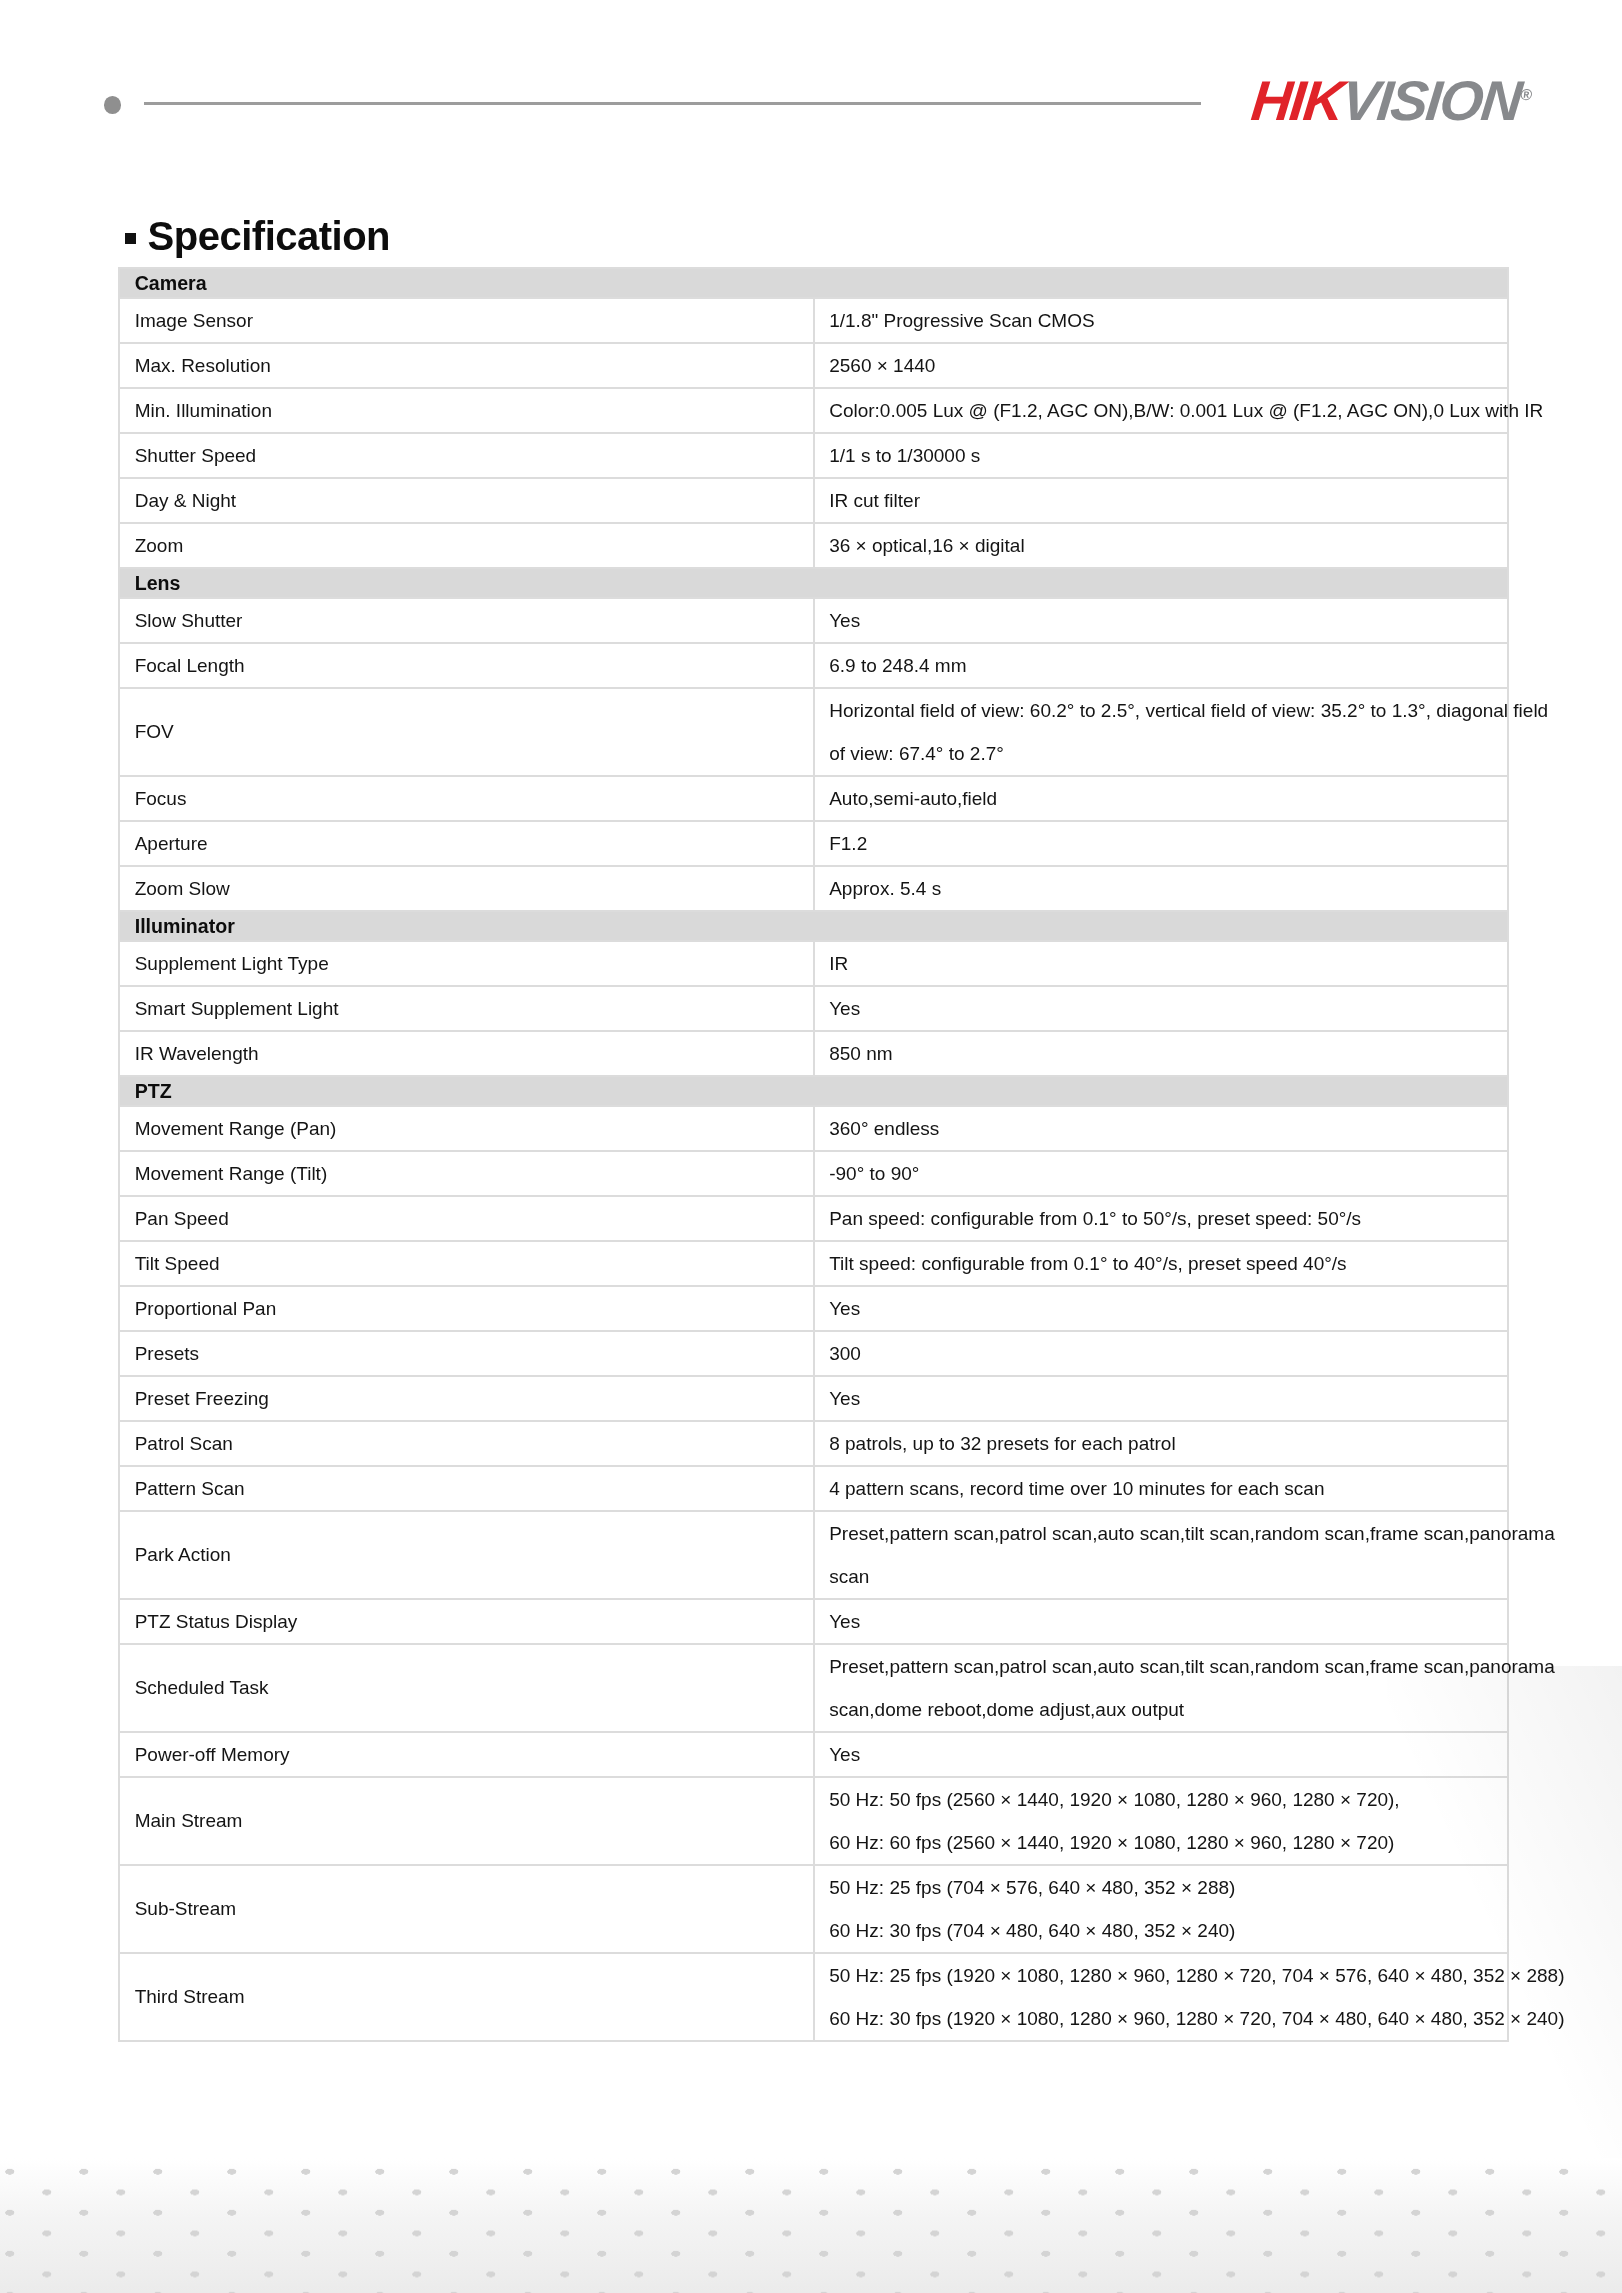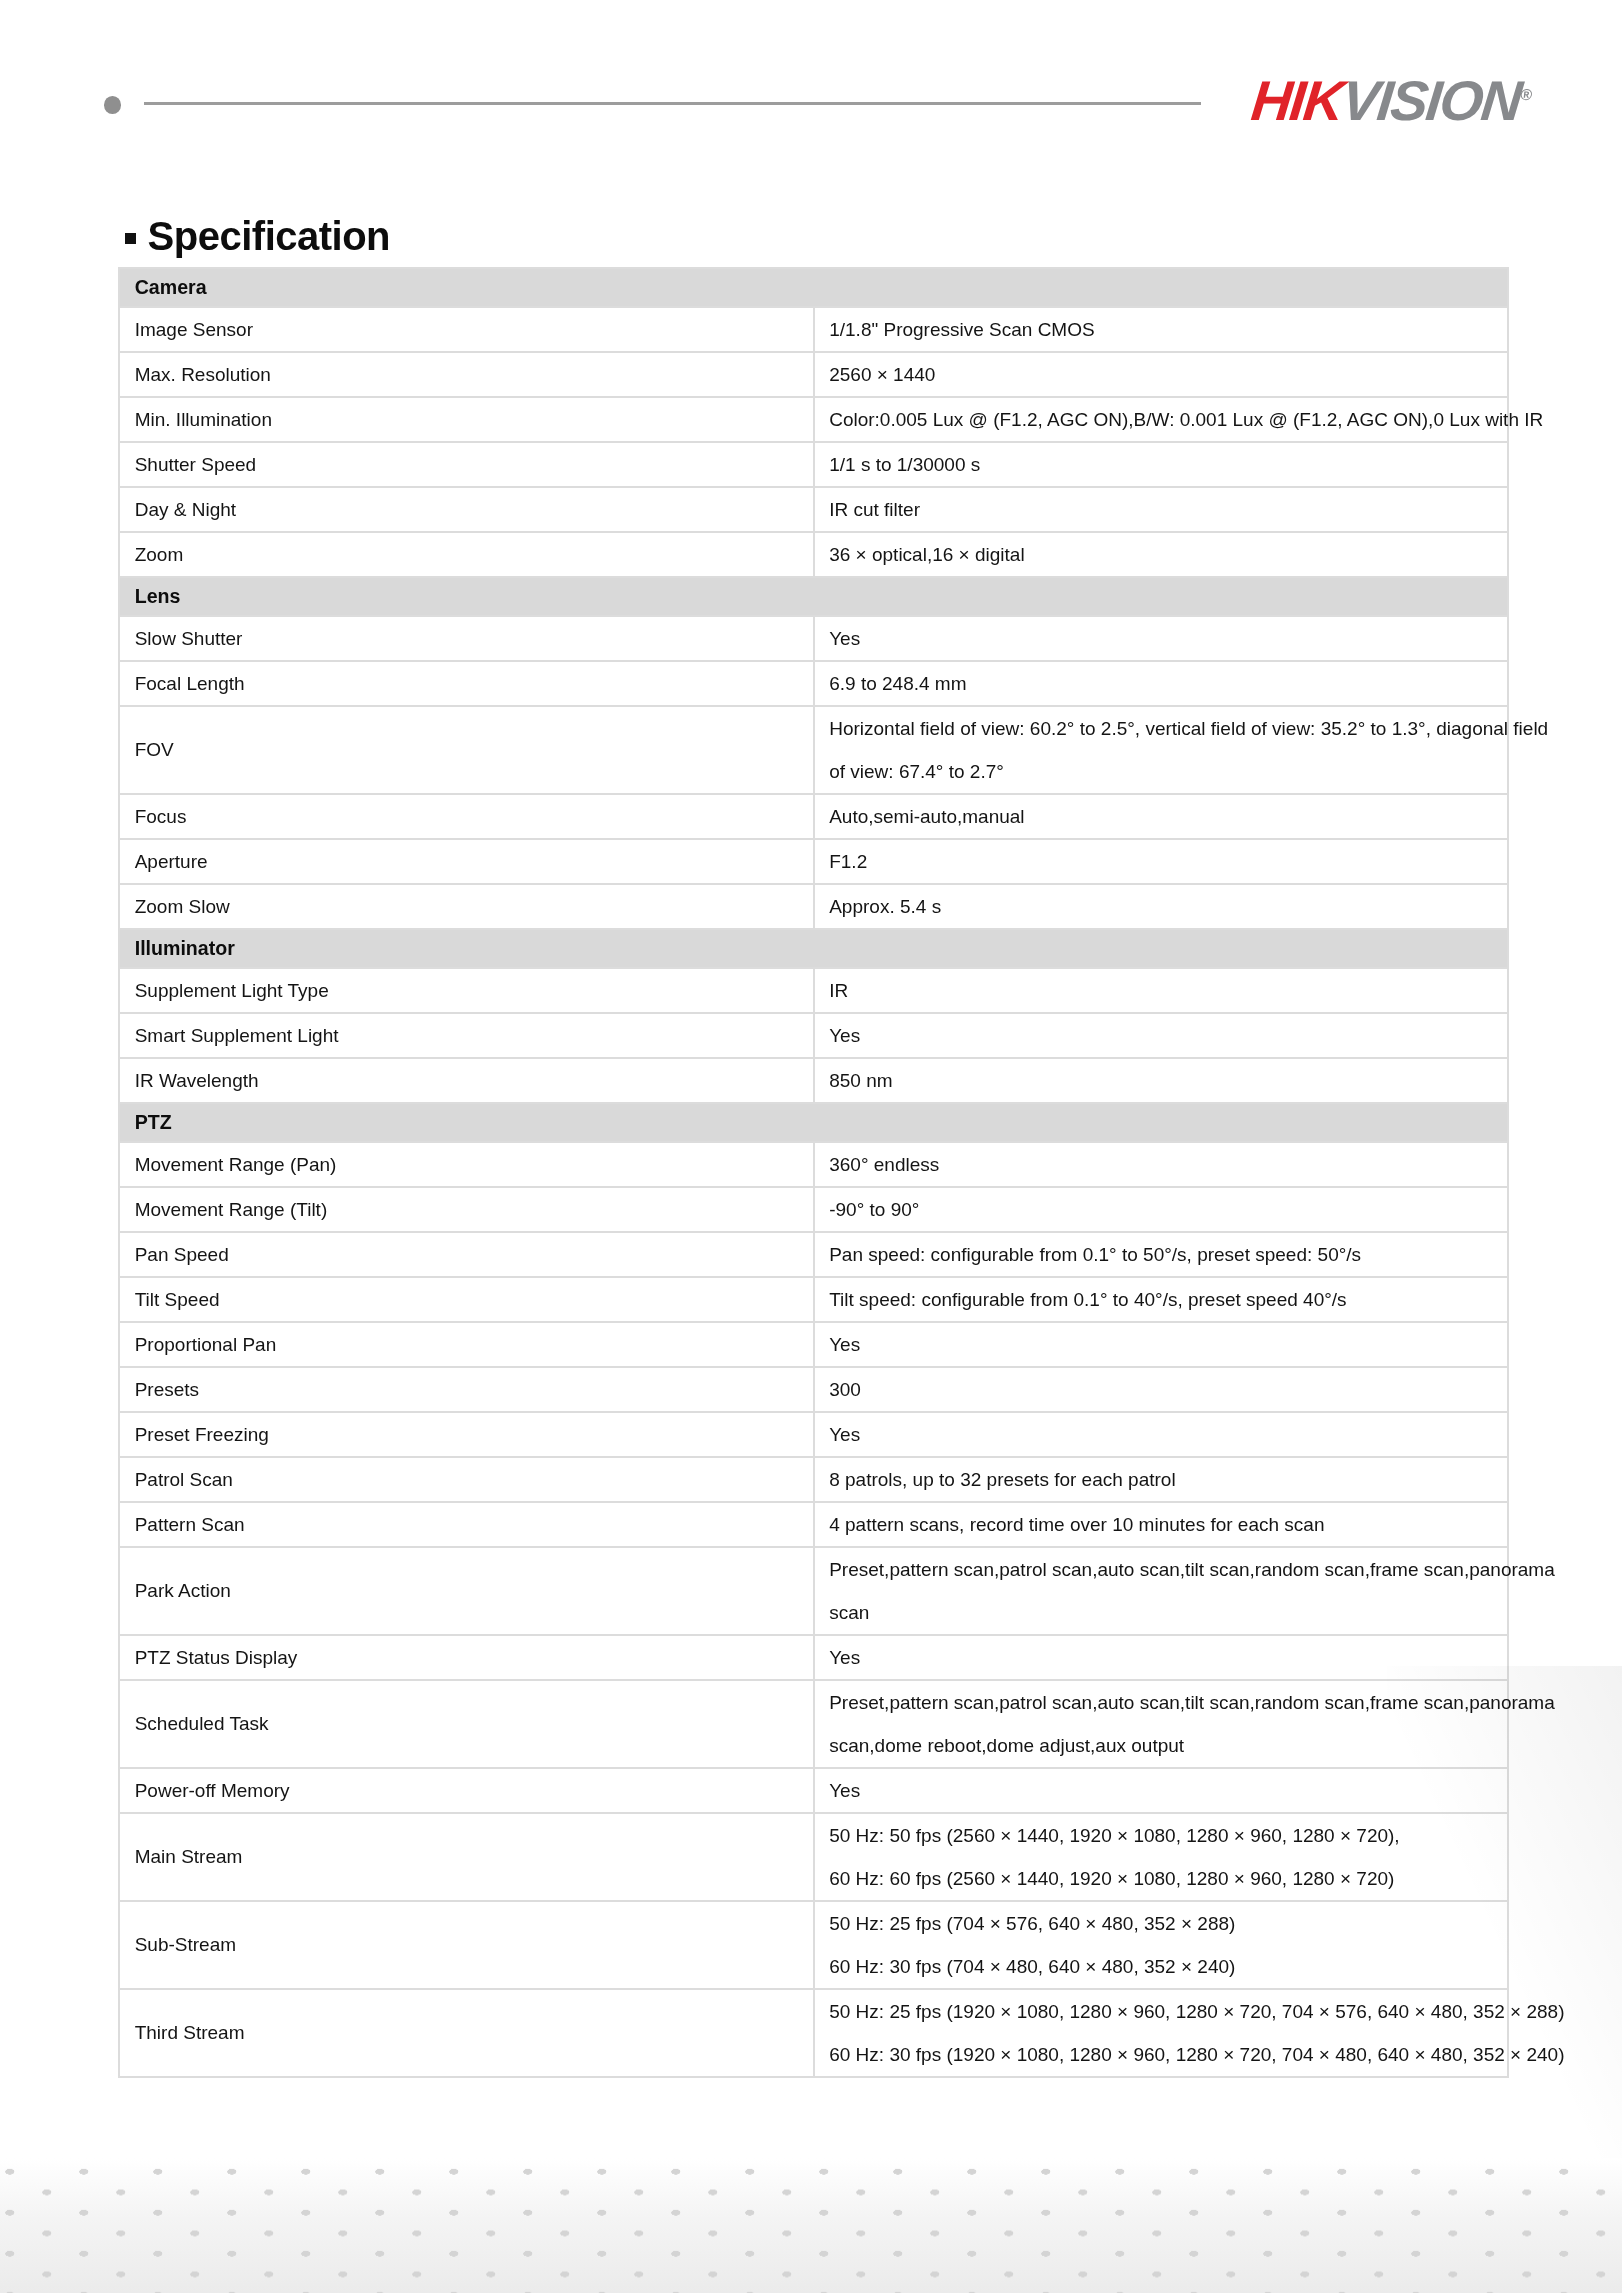--- a/index.html
+++ b/index.html
@@ -75,21 +75,21 @@
     background:#ffffff;
     padding:0 9.8px 0 14.7px;
     font-size:19px;
     color:var(--text-col);
     vertical-align:middle;
   }
   table.spec td.sec{
     background:var(--section-bg);
     font-weight:bold;
     font-size:19.6px;
-    height:39px;
+    height:30px;
     color:#0d0d0d;
   }
   table.spec td.lbl{
     width:394px;
     height:43px;
   }
   table.spec td.val .value-line{
     line-height:43px;
     white-space:nowrap;
   }
@@ -183,21 +183,21 @@
         <tr>
           <td class="lbl">FOV</td>
           <td class="val">
             <div class="value-line">Horizontal field of view: 60.2° to 2.5°, vertical field of view: 35.2° to 1.3°, diagonal field</div>
             <div class="value-line">of view: 67.4° to 2.7°</div>
           </td>
         </tr>
         <tr>
           <td class="lbl">Focus</td>
           <td class="val">
-            <div class="value-line">Auto,semi-auto,manual</div>
+            <div class="value-line">Auto,semi-auto,field</div>
           </td>
         </tr>
         <tr>
           <td class="lbl">Aperture</td>
           <td class="val">
             <div class="value-line">F1.2</div>
           </td>
         </tr>
         <tr>
           <td class="lbl">Zoom Slow</td>

